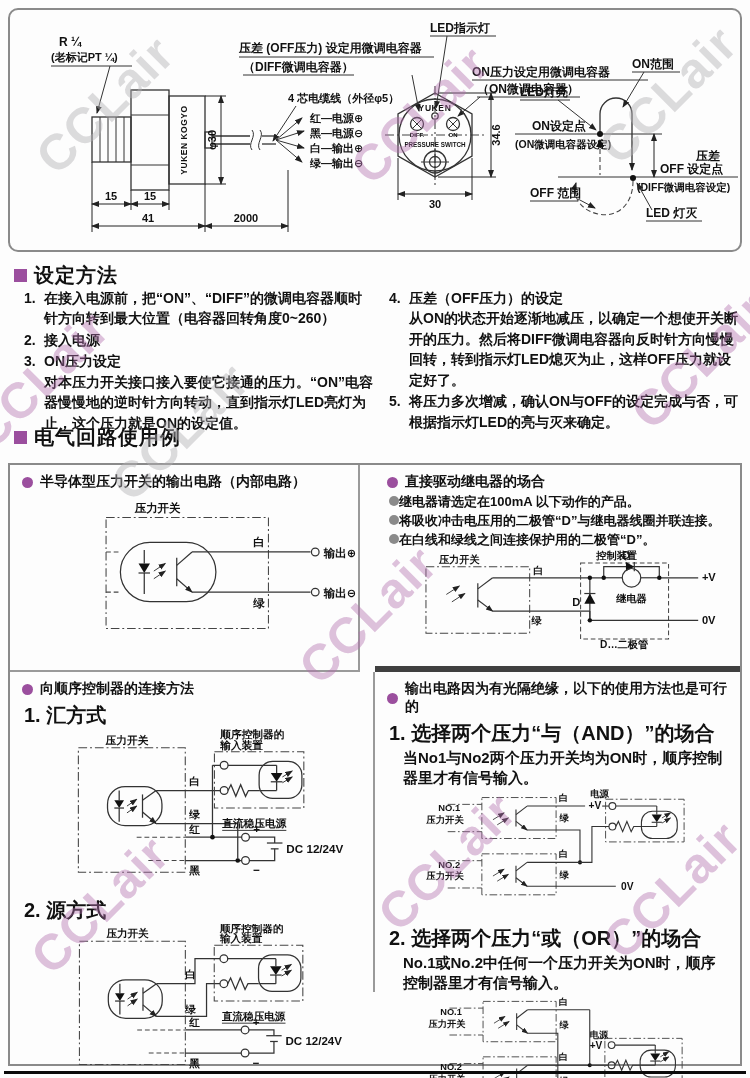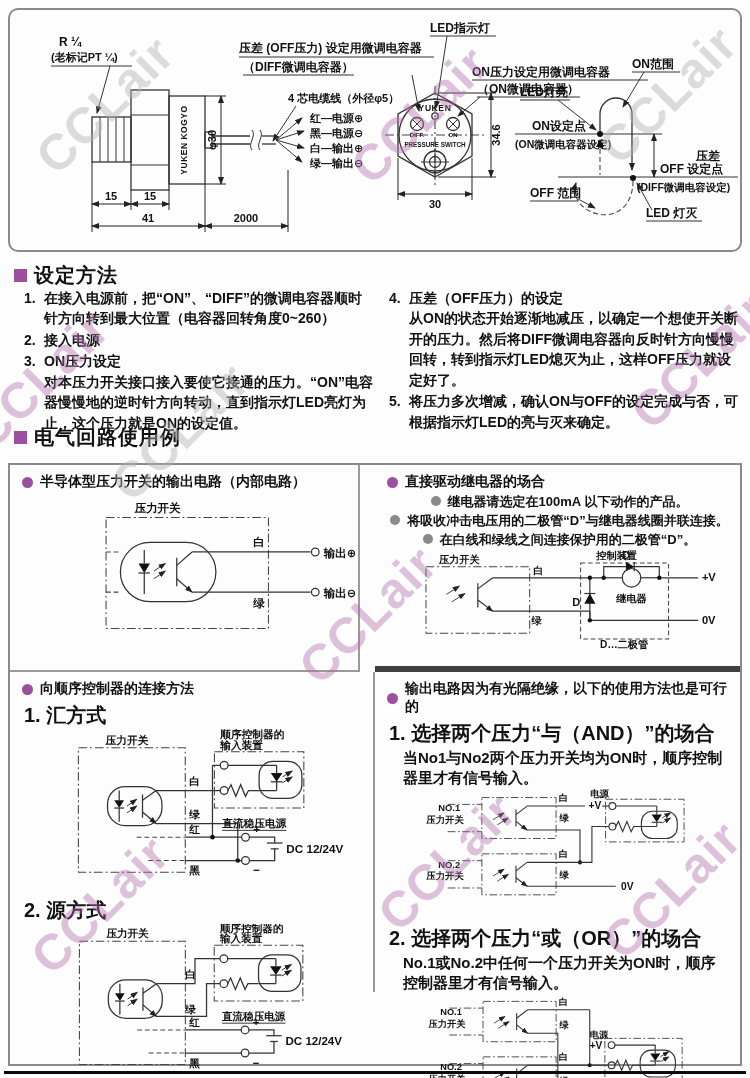--- a/index.html
+++ b/index.html
@@ -46,21 +46,21 @@
   
   .circuits-box{position:absolute;left:8px;top:463px;width:730px;height:599px;
                 border:2px solid var(--border-gray,#8a8a8a);}
   .q{position:absolute;box-sizing:border-box;padding:8px 10px 4px 12px;}
   .q1{left:0;top:0;width:350px;height:207px;border-right:2px solid #9a9a9a;border-bottom:2px solid #9a9a9a;}
   .q2{left:365px;top:0;width:365px;height:207px;border-bottom:6px solid #404040;}
   .q3{left:0;top:207px;width:365px;height:320px;border-right:2px solid #9a9a9a;}
   .q4{left:365px;top:207px;width:365px;height:392px;}
   .qtitle{display:flex;align-items:center;gap:7px;font-size:14px;font-weight:bold;margin-bottom:2px;}
   .qtitle .dot-b{width:11px;height:11px;border-radius:50%;background:var(--accent-purple,#9b4f9e);flex:0 0 11px;}
-  .brow{display:flex;gap:7px;font-size:13px;font-weight:600;line-height:1.32;margin:2px 0 0 2px;justify-content:center;}
+  .brow{display:flex;font-size:13px;font-weight:600;line-height:1.32;margin:2px 0 0 2px;}
   .brow .dot-g{width:10px;height:10px;border-radius:50%;background:var(--bullet-gray,#8a8a8a);flex:0 0 10px;margin-top:3px;}
   .sub{font-size:20px;font-weight:bold;margin:4px 0 0 2px;}
   .qbody{font-size:15px;font-weight:600;line-height:1.35;margin:1px 0 0 16px;}
   .bottom-rule{position:absolute;left:4px;top:1071px;width:742px;height:2.5px;background:#0b0b0b;}
 </style>
 </head>
 <body>
 
 <div class="page">
 

